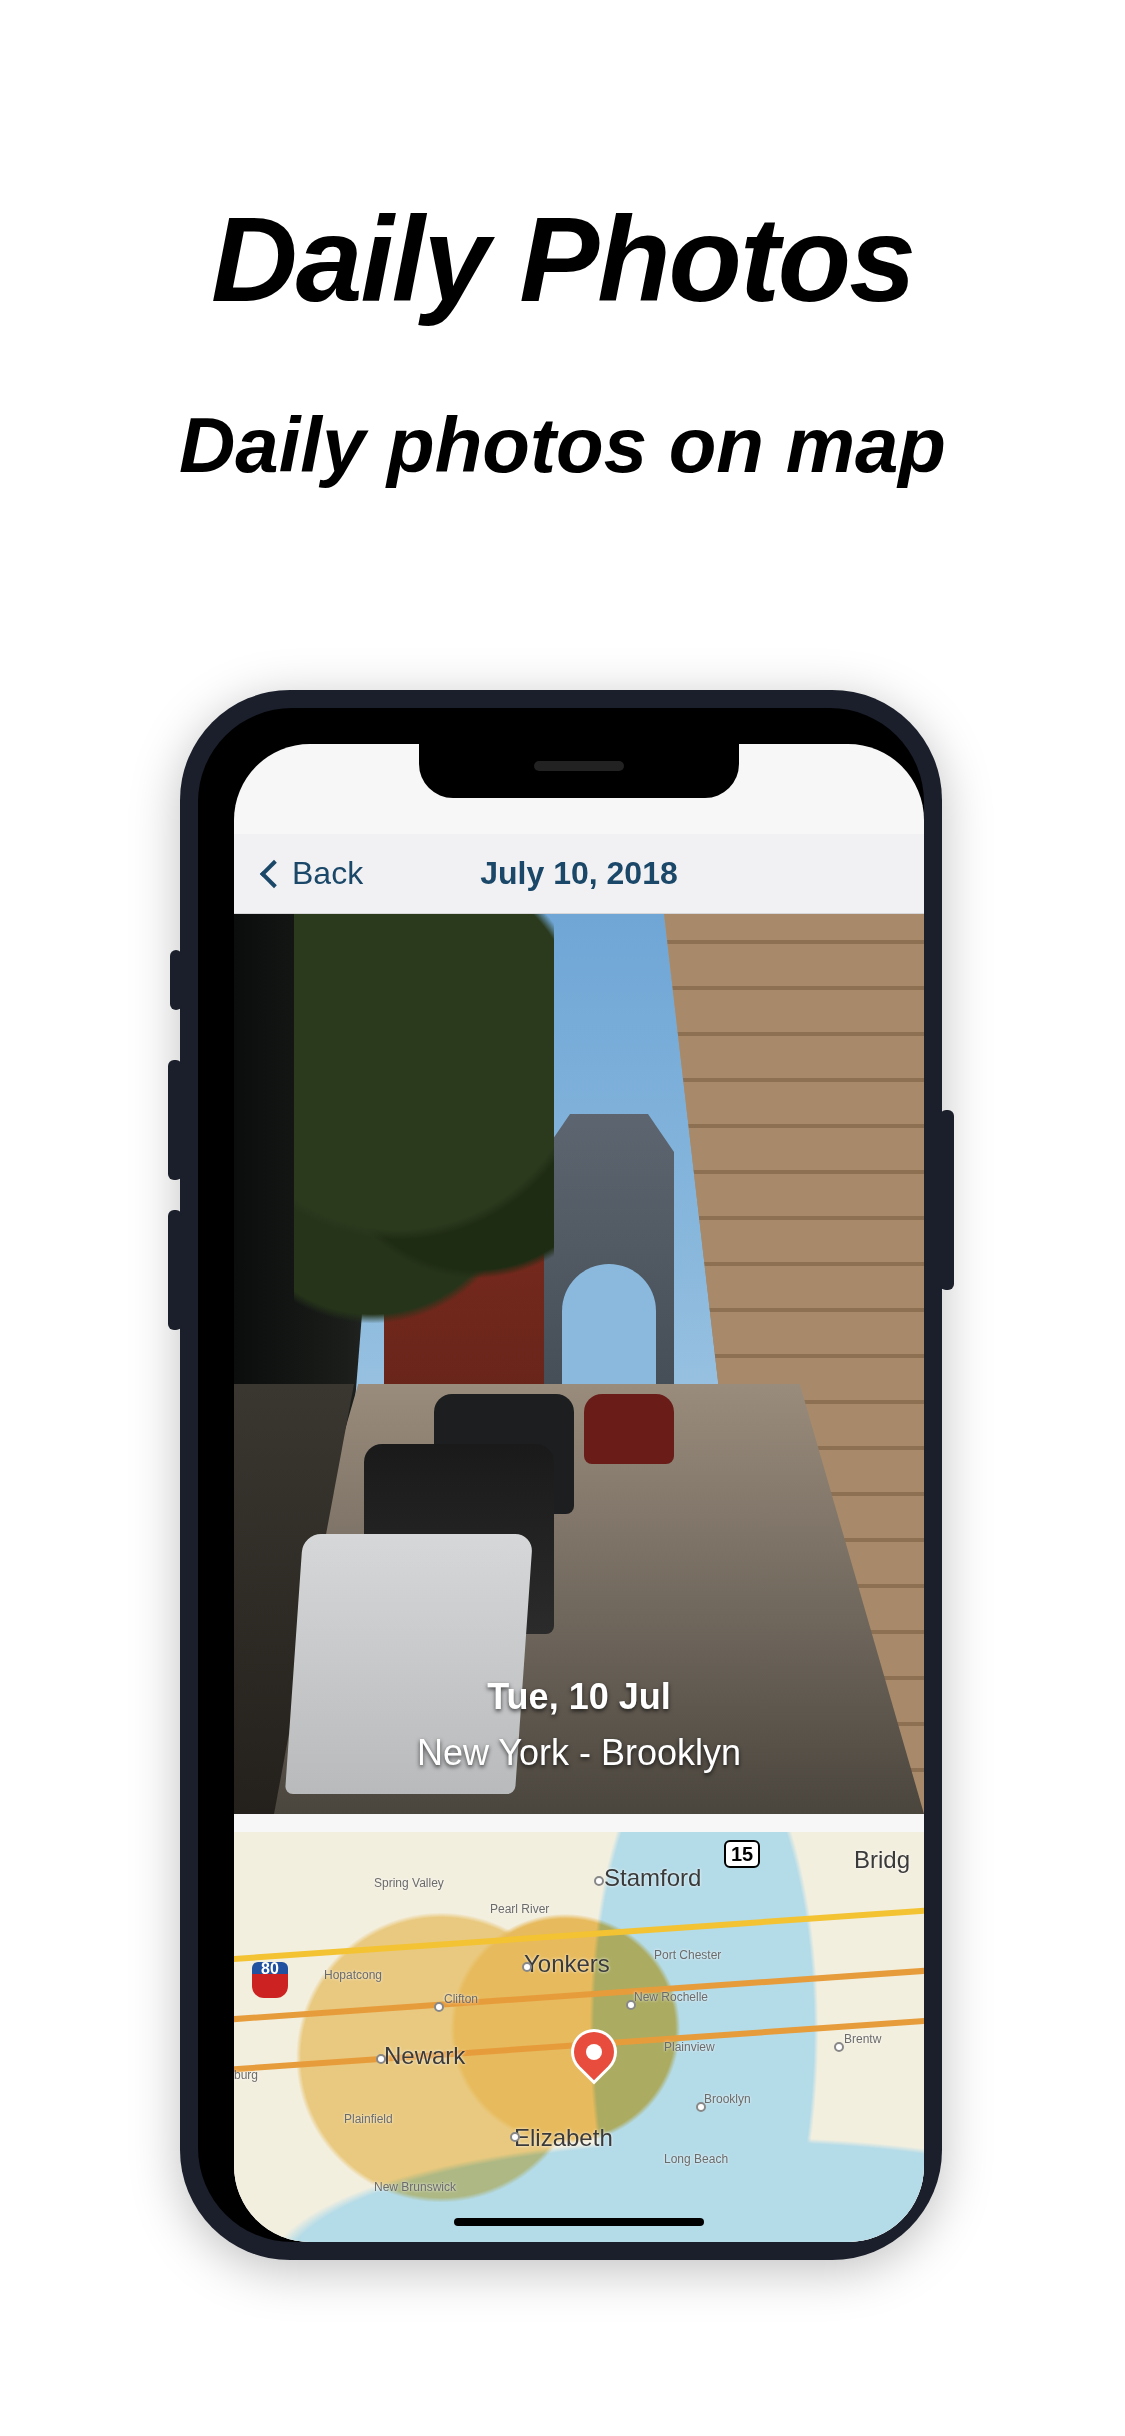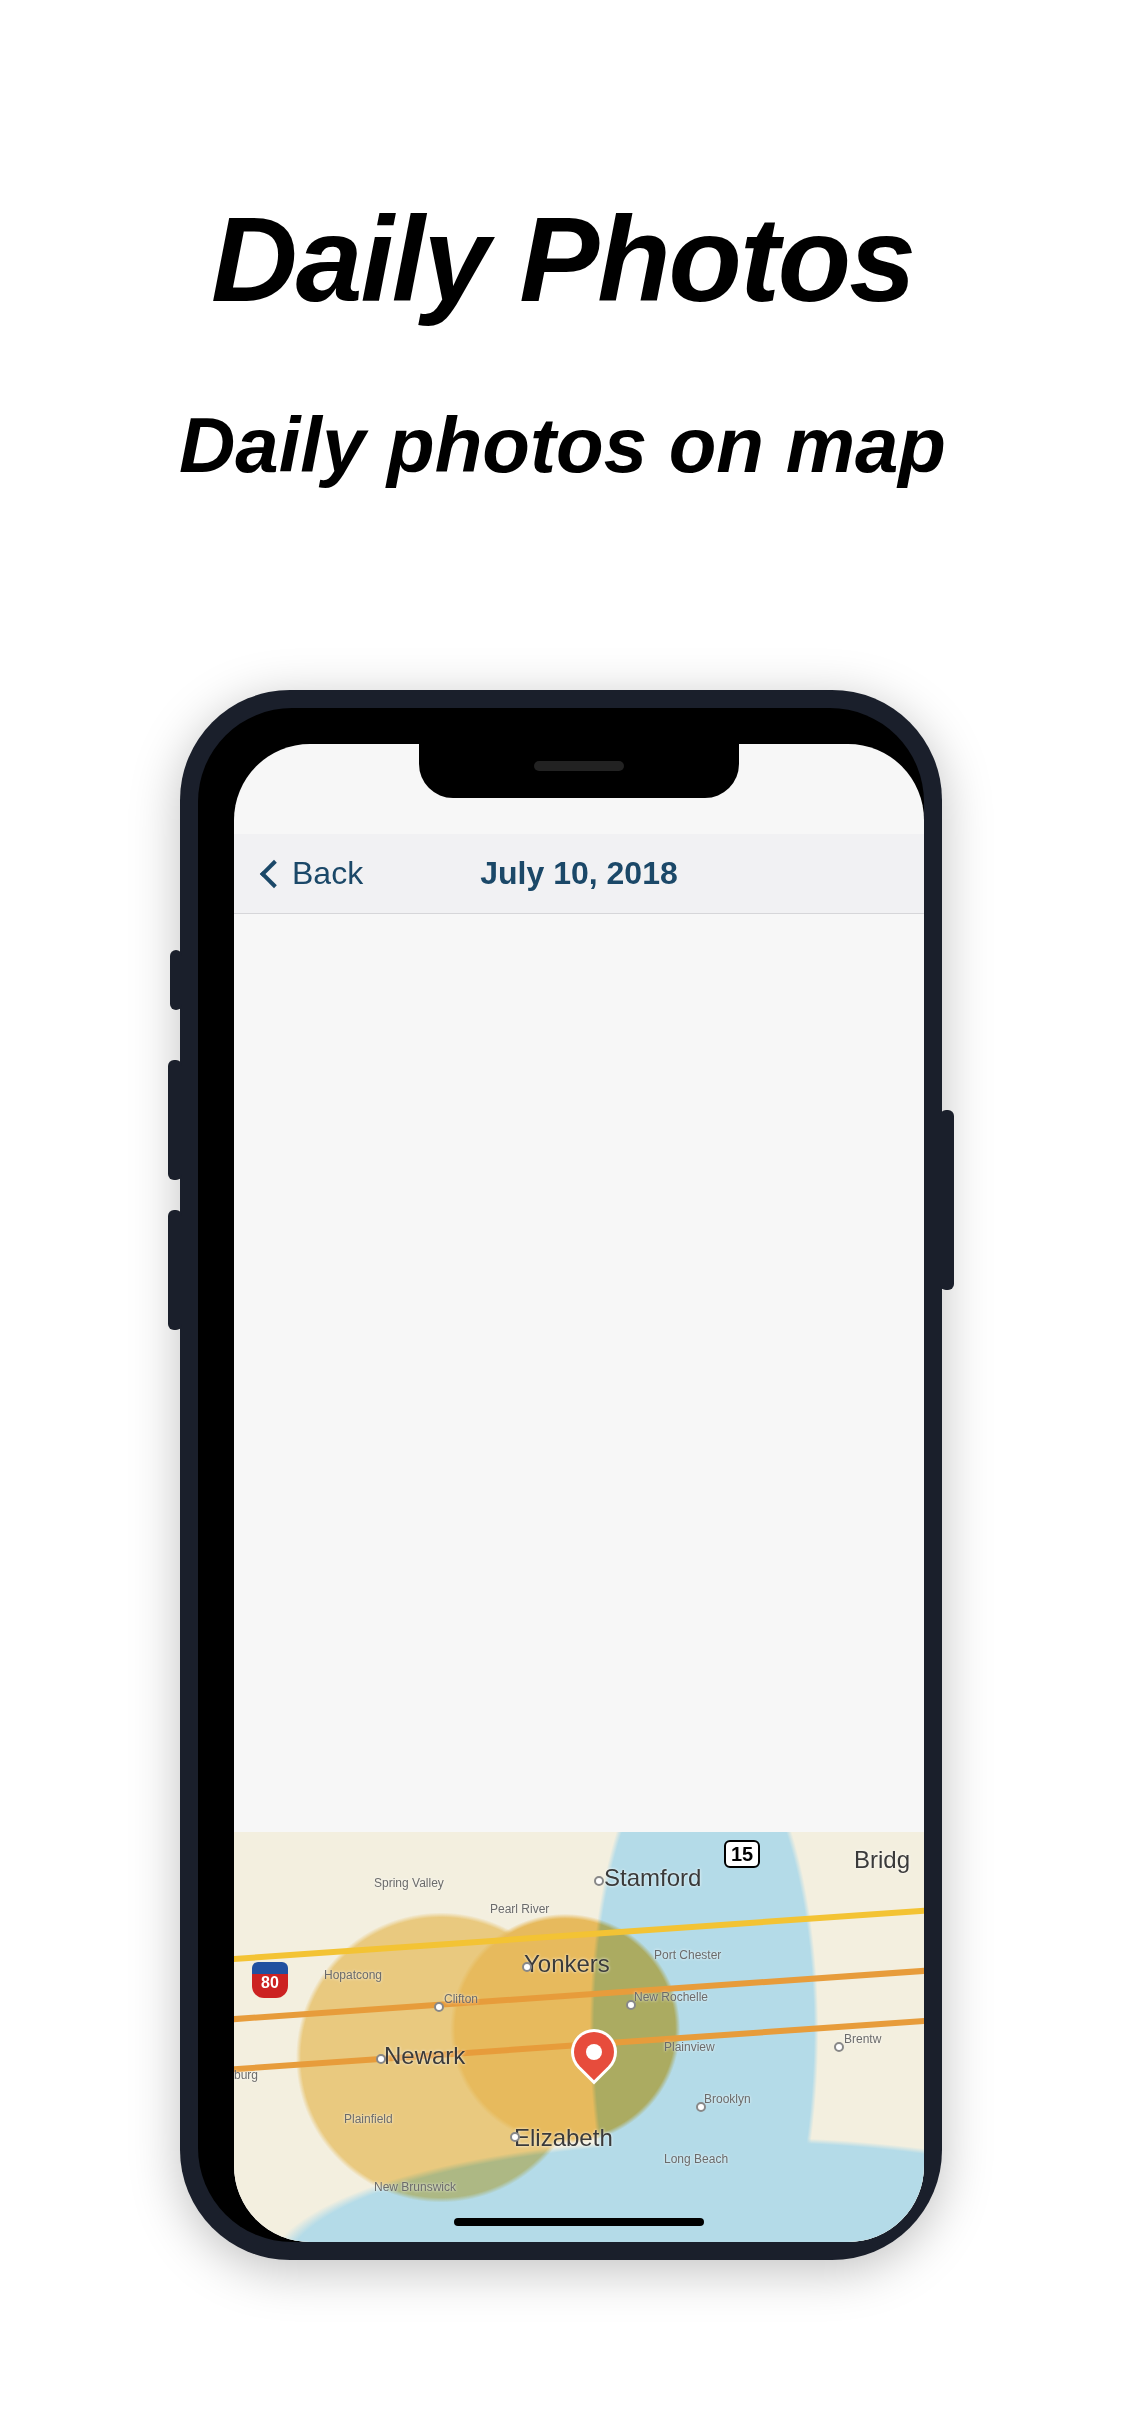--- a/index.html
+++ b/index.html
@@ -229,21 +229,21 @@
   }
   .pin::after { content:""; position:absolute; left:12px; top:12px; width:16px; height:16px; background:#fff; border-radius:50%;}
 
   .map-label { position:absolute; font-size:12px; color:#6b6b6b; white-space:nowrap; text-shadow:0 0 3px #fff;}
   .map-label.city { color:#3a3a3a; font-size:24px; font-weight:500;}
   .shield-i80 {
     position:absolute; left:18px; top:130px; width:36px; height:36px;
     background:#c22; border-radius:6px 6px 12px 12px;
     color:#fff; font-size:16px; font-weight:700;
     display:flex; align-items:flex-end; justify-content:center;
-    padding-bottom:6px;
+    padding-bottom:20px;
     border-top:12px solid #2050a0;
   }
   .shield-15 {
     position:absolute; left:490px; top:8px; width:36px; height:28px;
     background:#fff; border:2px solid #000; border-radius:6px;
     font-size:20px; font-weight:700; display:flex; align-items:center; justify-content:center;
   }
   .city-dot {
     position:absolute; width:10px; height:10px; border:2px solid #888; border-radius:50%; background:#fff;
   }
@@ -274,20 +274,39 @@
 
 
       <div class="navbar">
         <div class="back-btn">
           <span class="chevron-left"></span>
           <span>Back</span>
         </div>
         <div class="nav-title">July 10, 2018</div>
       </div>
 
+      <div class="photo">
+        <div class="sky"></div>
+        <div class="bldg-right"></div>
+        <div class="bldg-mid-red"></div>
+        <div class="bridge-tower"></div>
+        <div class="bridge-arch"></div>
+        <div class="bldg-left"></div>
+        <div class="tree"></div>
+        <div class="road"></div>
+        <div class="sidewalk-l"></div>
+        <div class="car c4"></div>
+        <div class="car c3"></div>
+        <div class="car c2"></div>
+        <div class="car c1"></div>
+        <div class="photo-overlay">
+          <div class="photo-date">Tue, 10 Jul</div>
+          <div class="photo-loc">New York - Brooklyn</div>
+        </div>
+      </div>
 
       <div class="map">
         <div class="water"></div>
         <div class="urban"></div>
         <div class="highway"></div>
         <div class="shield-i80">80</div>
         <div class="shield-15">15</div>
         <div class="pin"></div>
         <div id="map-labels">
             <div class="map-label " style="left: 140px; top: 44px;">Spring Valley</div>

